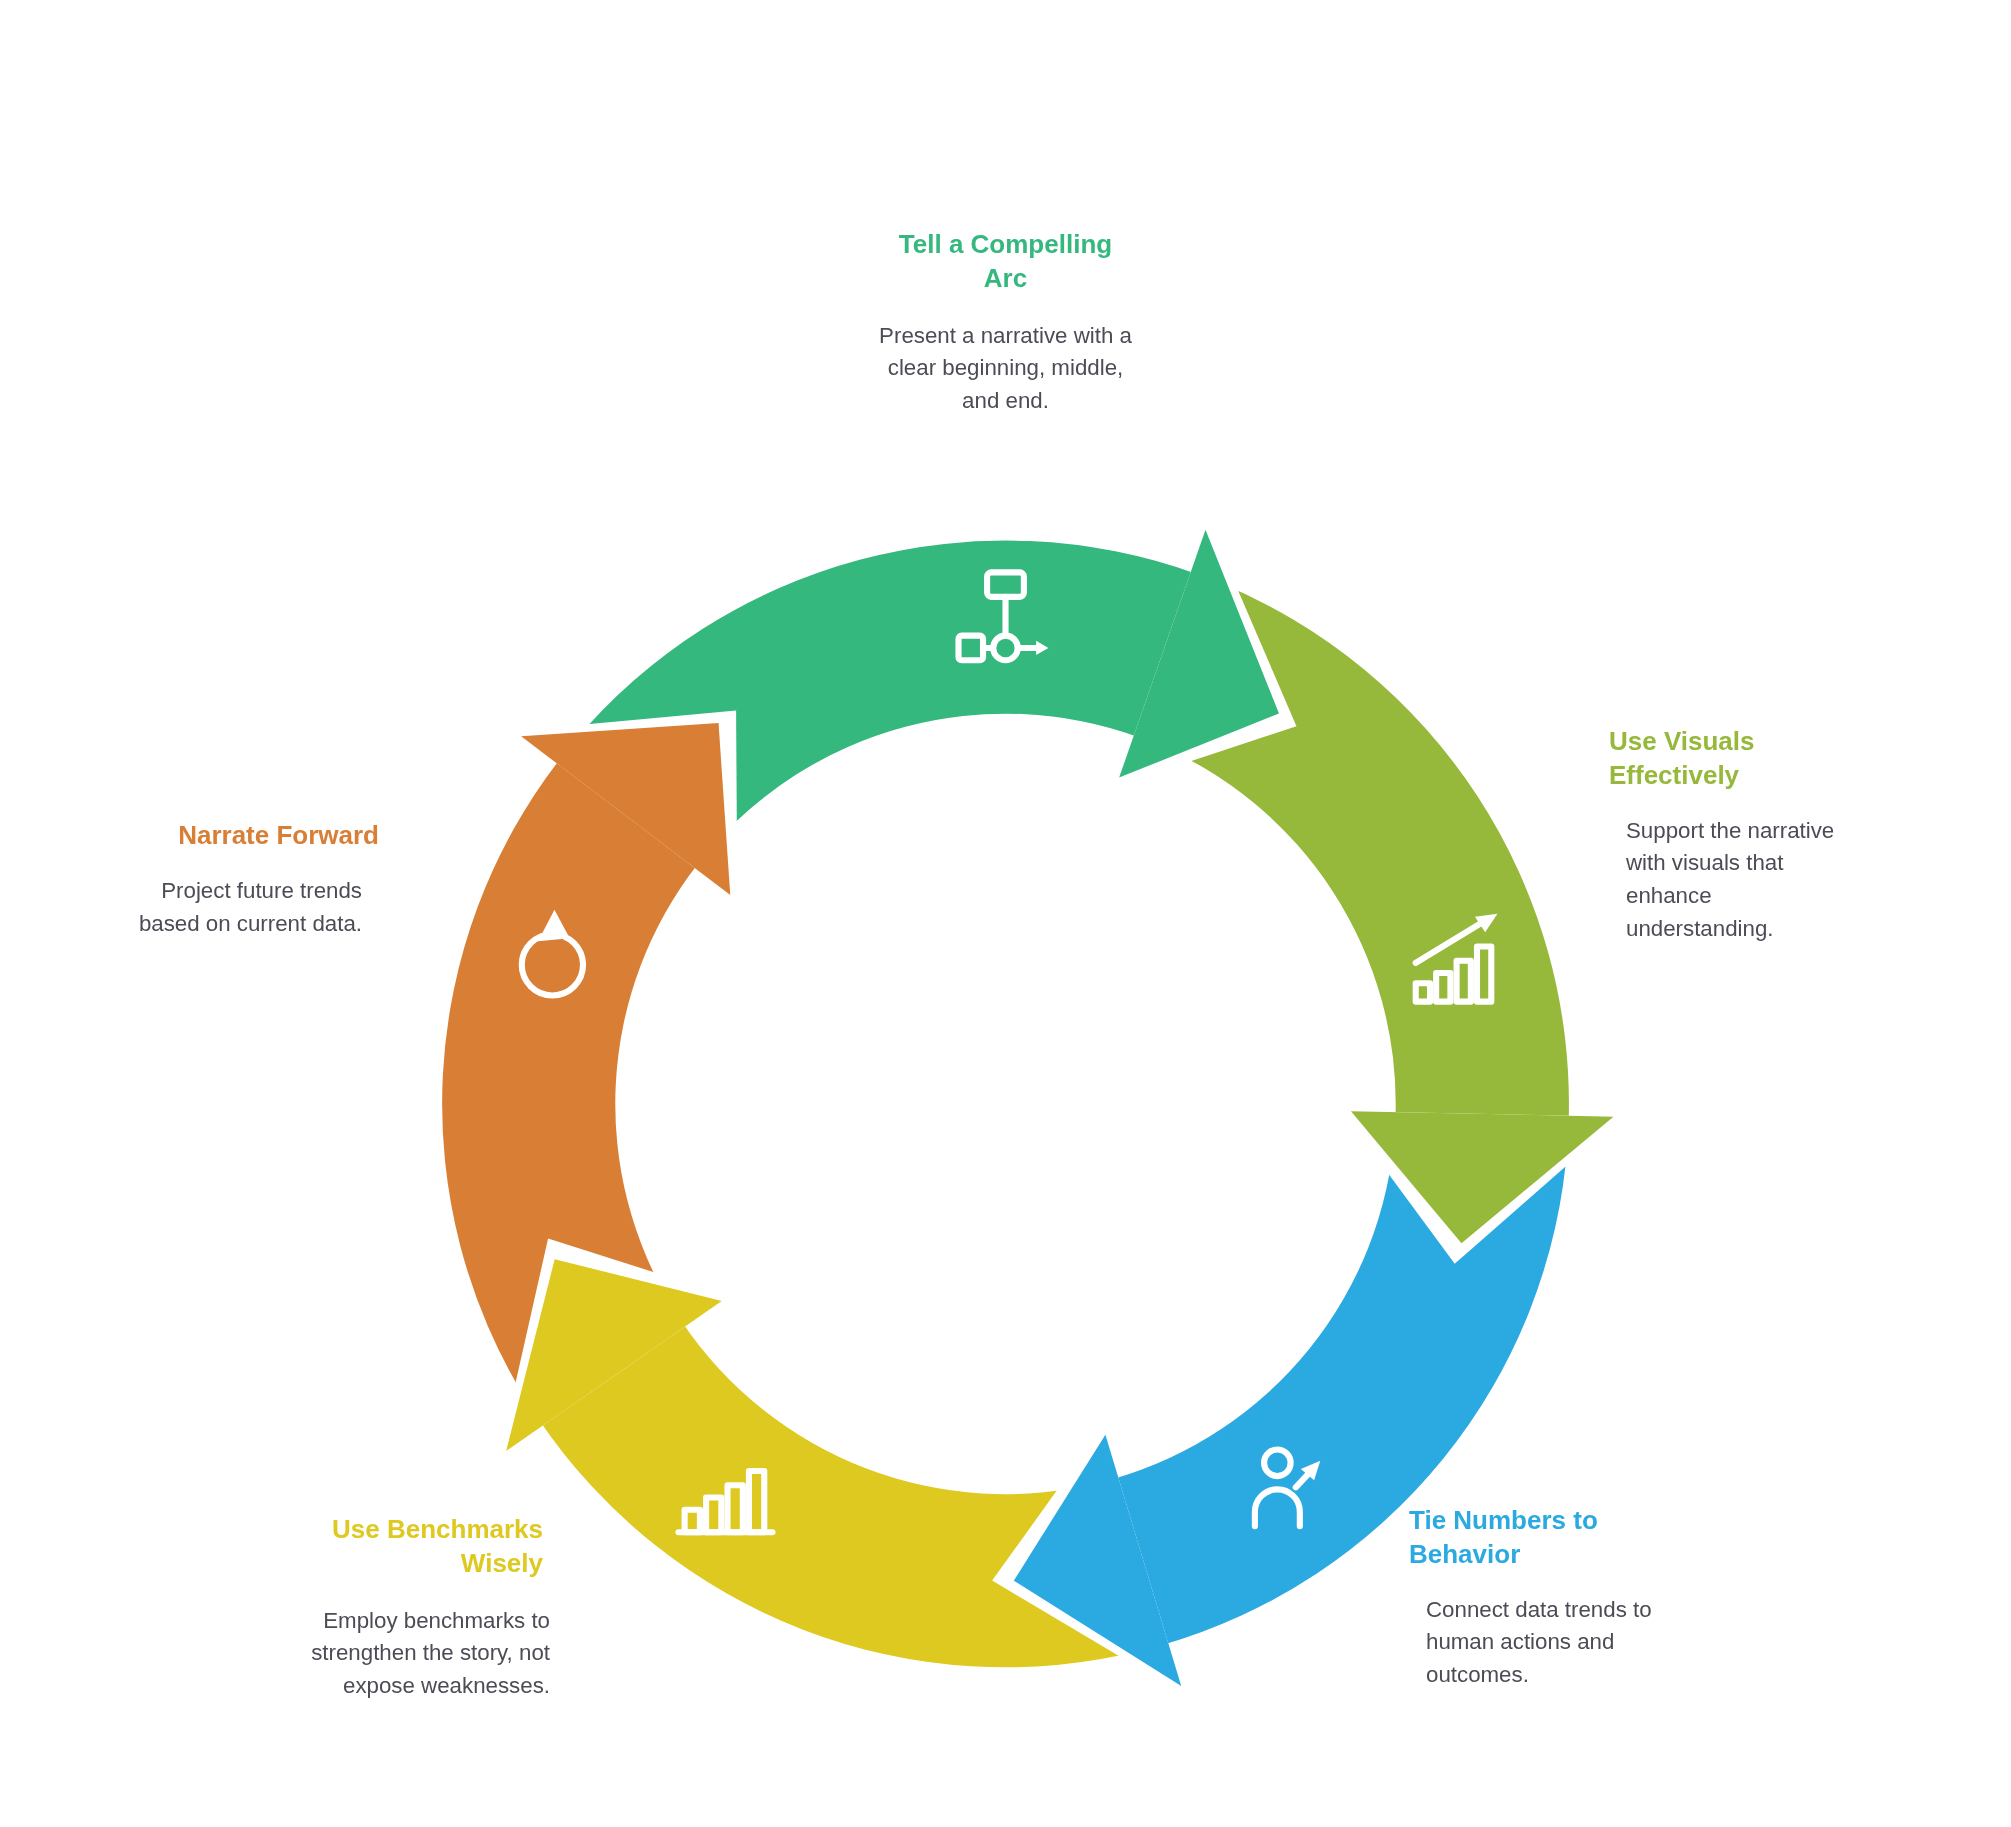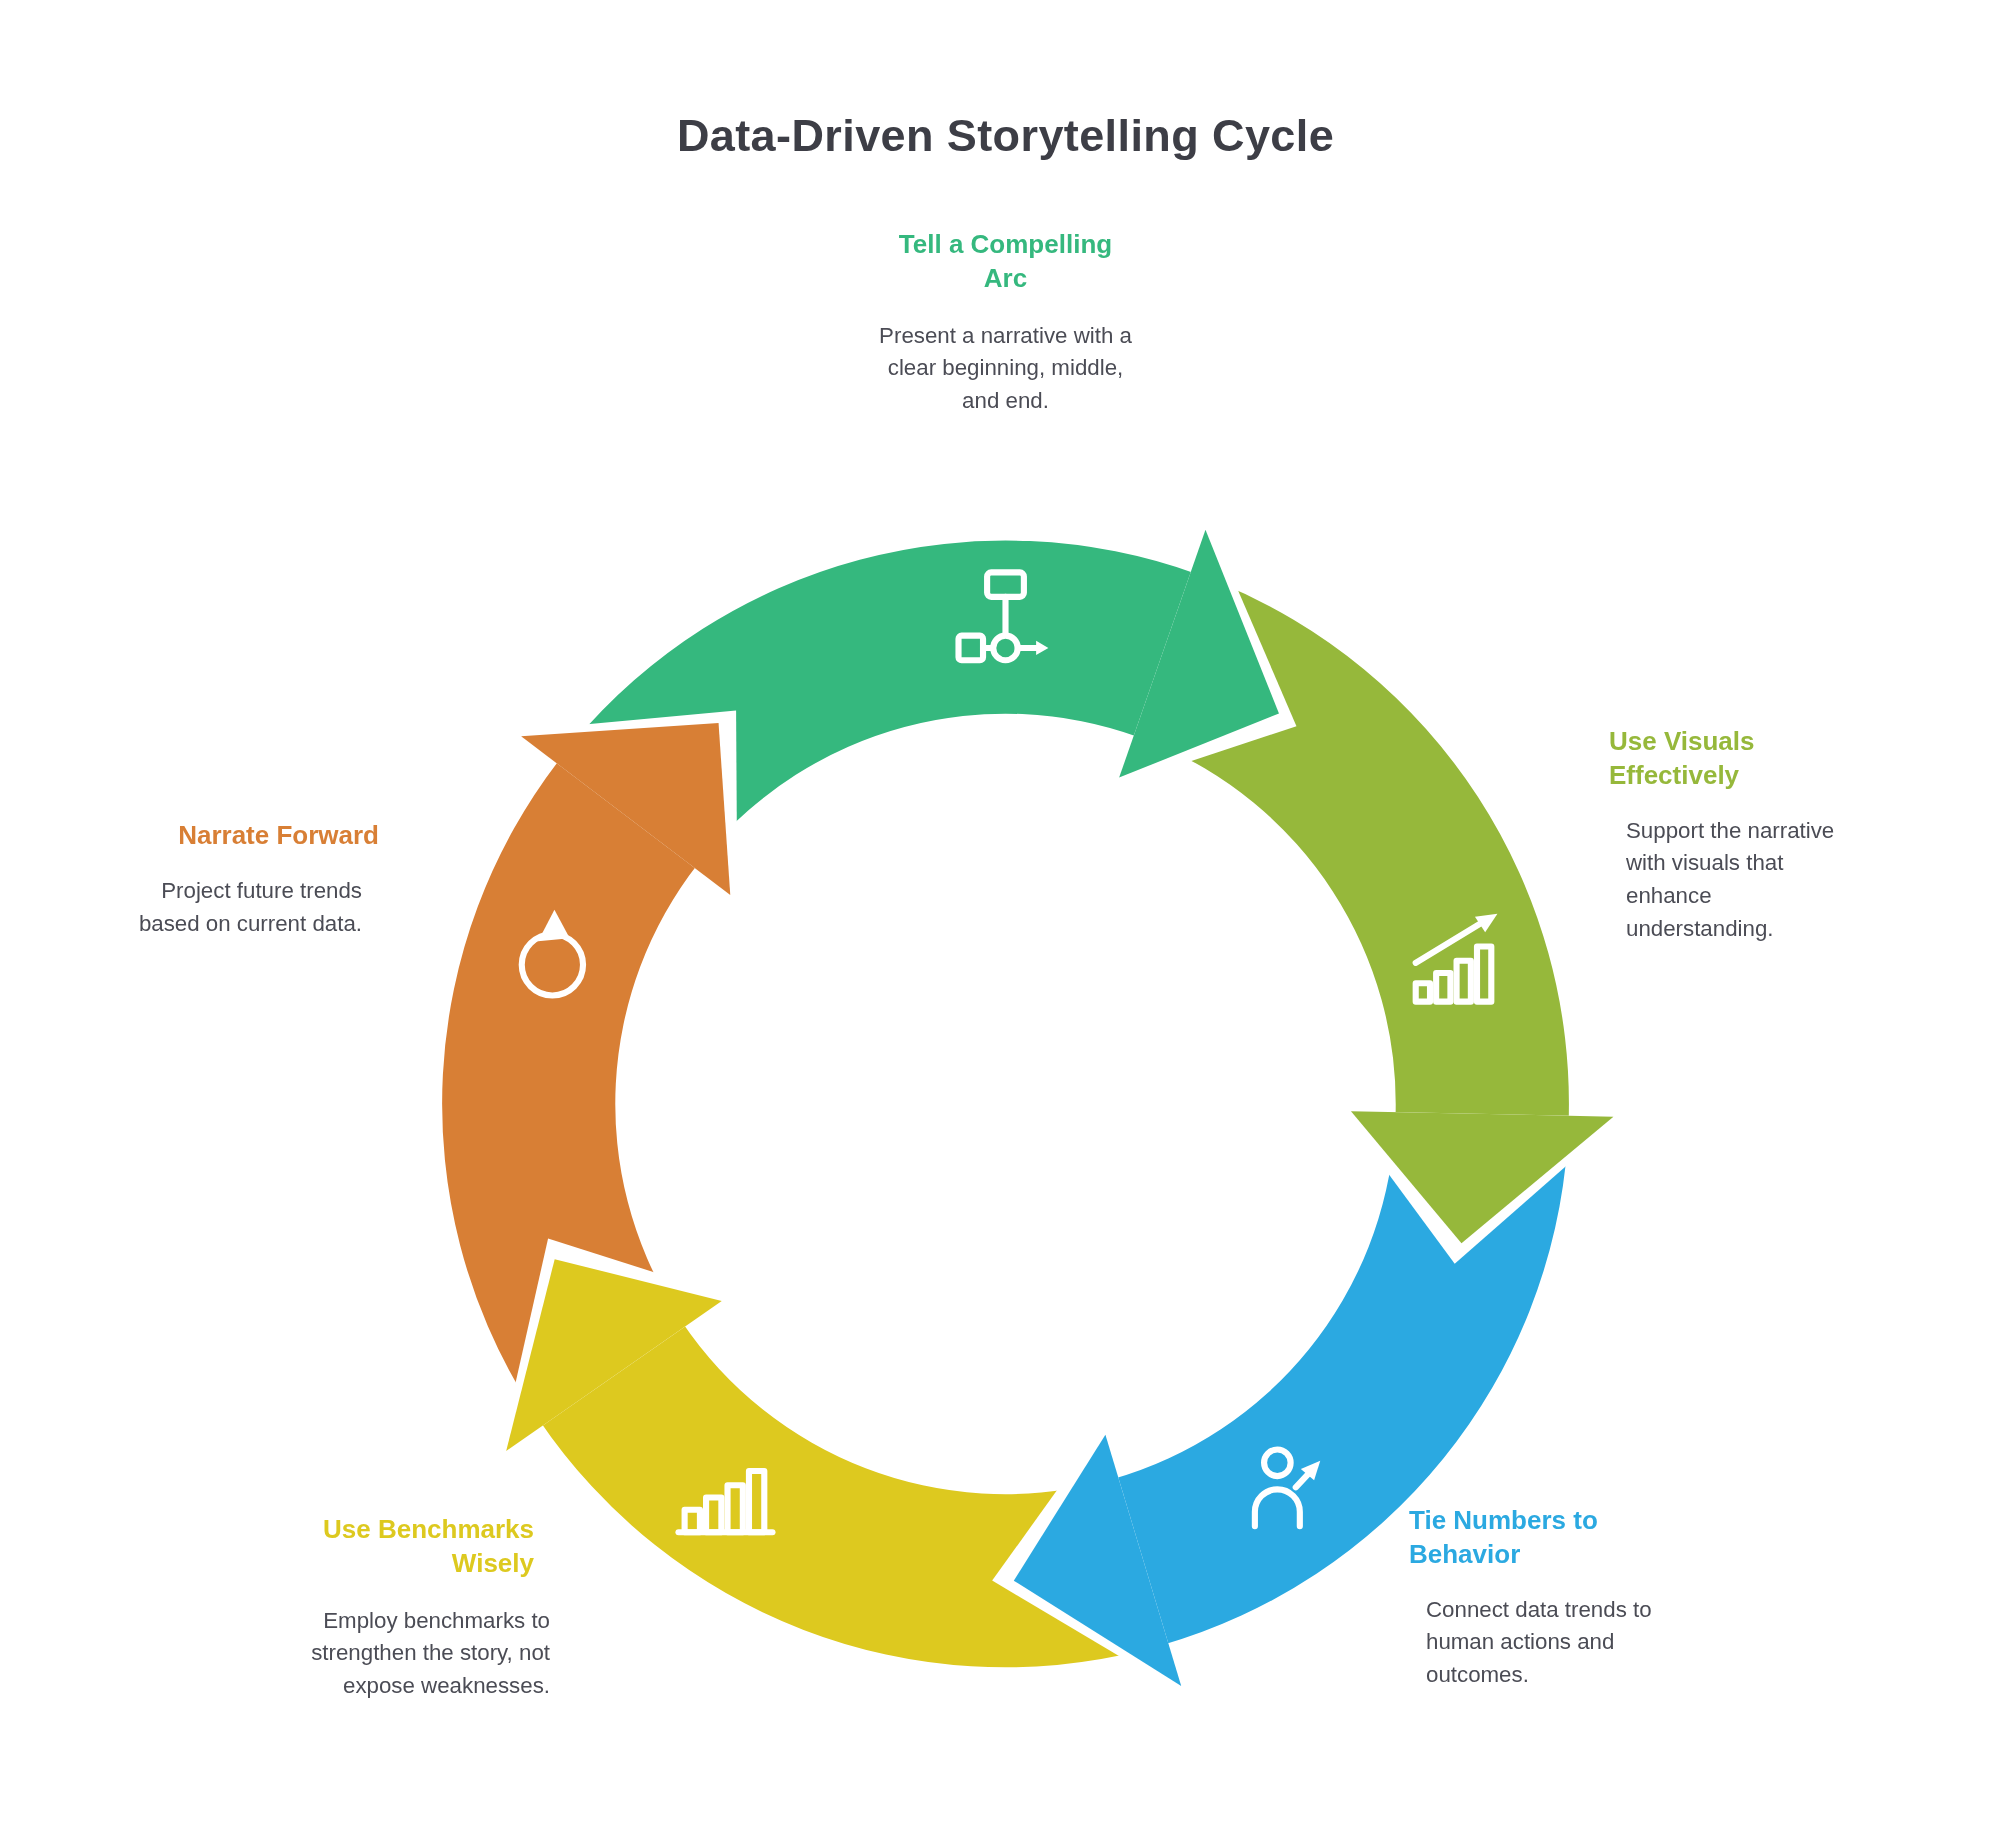--- a/index.html
+++ b/index.html
@@ -10,30 +10,29 @@
   #cycle-svg{position:absolute;left:0;top:0;width:2011px;height:1828px;}
   .block{position:absolute;}
   .block h3{font-size:26px;font-weight:bold;margin:0 0 22.3px;line-height:1.3;}
   .block p{font-size:22.3px;color:#4b4c55;margin:17px;line-height:1.46;}
   #blk-0{left:766px;top:228px;width:479px;text-align:center;}
   #blk-0 h3{max-width:239px;margin:0 auto 24px;}
   #blk-0 p{max-width:263px;margin:0 auto;}
   #blk-1{left:1609px;top:725px;width:251px;text-align:left;}
   #blk-2{left:1409px;top:1504px;width:271px;text-align:left;}
   #blk-3{left:239px;top:1513px;width:311px;text-align:right;}
-  #blk-3 h3{max-width:263px;margin:0 16px 24px auto;}
+  #blk-3 h3{max-width:263px;margin:0 7px 24px auto;}
   #blk-3 p{max-width:275px;margin:12px 0 0 auto;}
   #blk-4{left:100px;top:819px;width:279px;text-align:right;}
 </style>
 </head>
 <body>
 
 <div class="stage">
 
-  <div class="title">Data-Driven Storytelling Cycle</div>
 
   <svg id="cycle-svg" viewBox="0 0 2520 2290">
     <defs>
       <g id="icon-flowchart" fill="none" stroke="#ffffff" stroke-width="6" stroke-linecap="round" stroke-linejoin="round">
         <rect x="-18" y="-54" width="36" height="24" rx="4"></rect>
         <line x1="0" y1="-30" x2="0" y2="6"></line>
         <rect x="-46" y="8" width="24" height="24" rx="3"></rect>
         <circle cx="0" cy="20" r="12"></circle>
         <line x1="-22" y1="20" x2="-13" y2="20"></line>
         <line x1="12" y1="20" x2="32" y2="20"></line>

